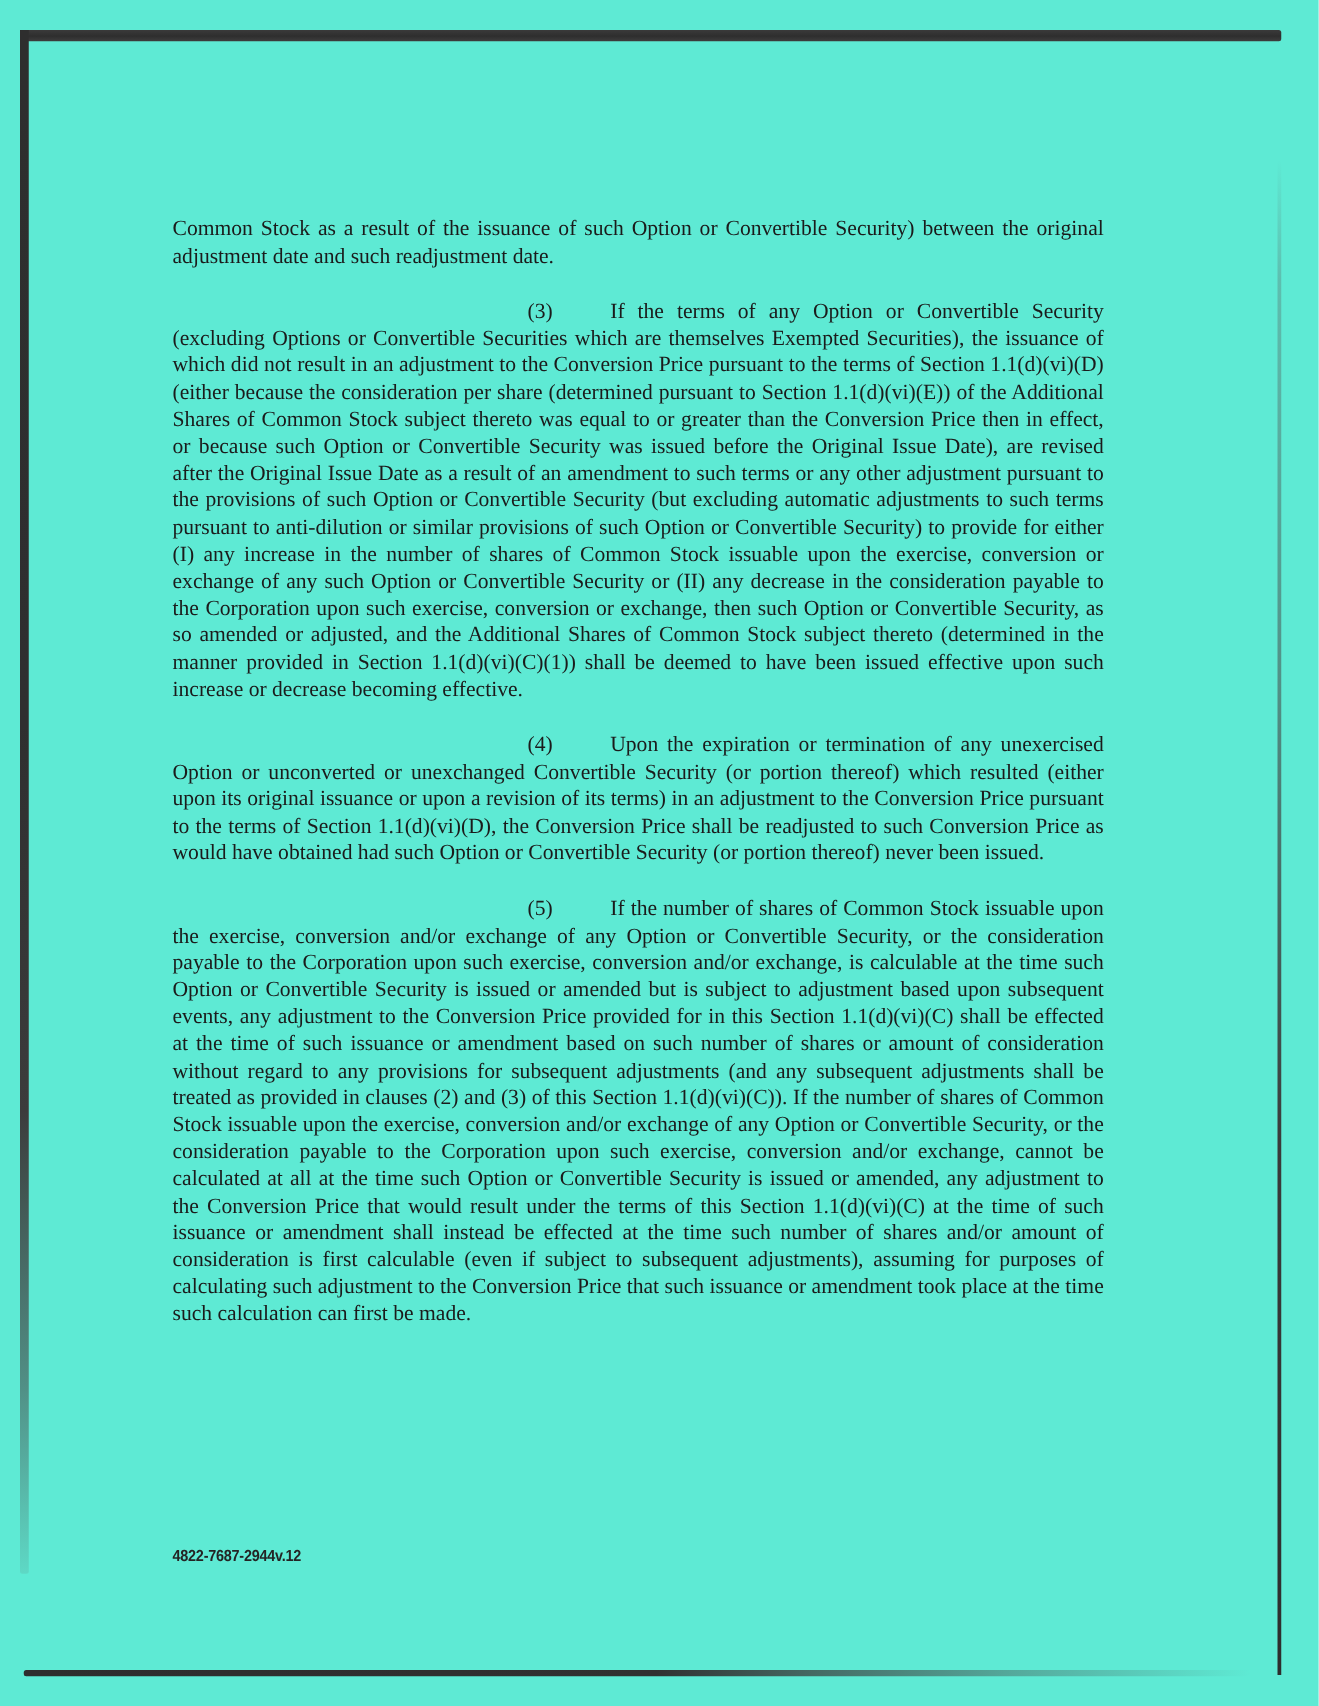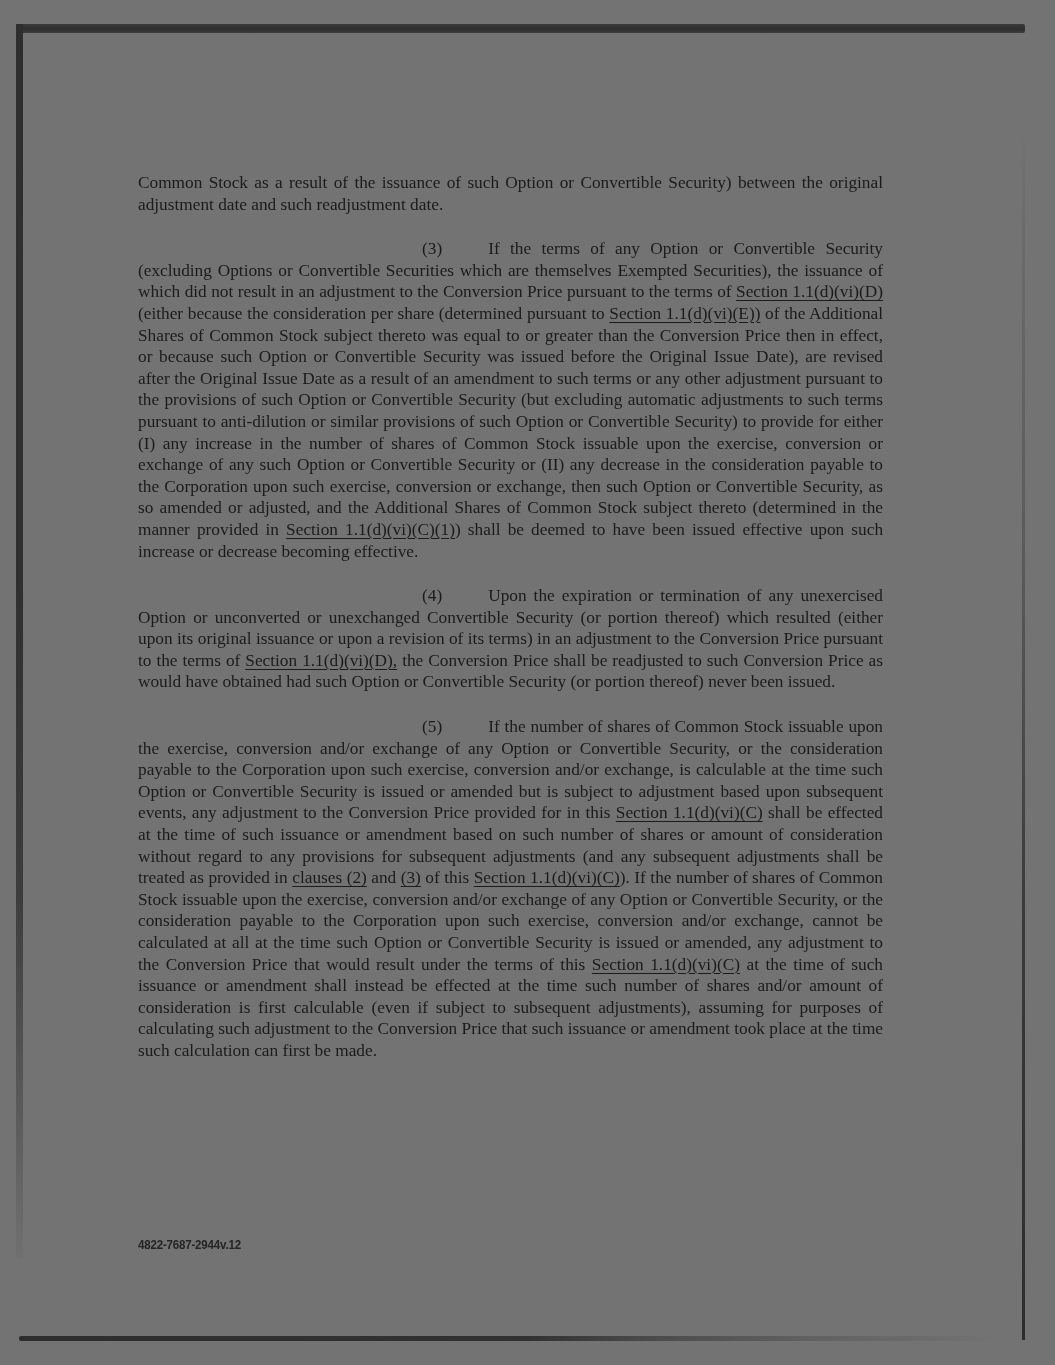--- a/index.html
+++ b/index.html
@@ -5,21 +5,21 @@
   html, body {
     margin: 0;
     padding: 0;
     background: #fdfdfc;
     font-family: "Liberation Serif", serif;
   }
   #page {
     position: relative;
     width: 1055px;
     height: 1365px;
-    background: #737373;
+    background: #5eead4;
     overflow: hidden;
   }
   
   .scan-top {
     position: absolute;
     left: 17px; top: 24px;
     width: 1008px; height: 9px;
     background: linear-gradient(to bottom, #3a3a3a 0%, #2e2e2e 55%, #3d3d3d 100%);
     border-radius: 2px;
   }
@@ -59,21 +59,20 @@
     color: #1b1b1b;
     text-align: justify;
   }
   .para {
     margin: 23px 0 0 0;
   }
   .para:first-child {
     margin-top: 0;
   }
   .para .u {
-    text-decoration: underline;
     text-decoration-thickness: 1.4px;
     text-underline-offset: 2.5px;
     margin-top: 28px;
   }
   .para .numgap {
     display: inline-block;
     height: 1px;
   }
   .footer-stamp {
     position: absolute;

